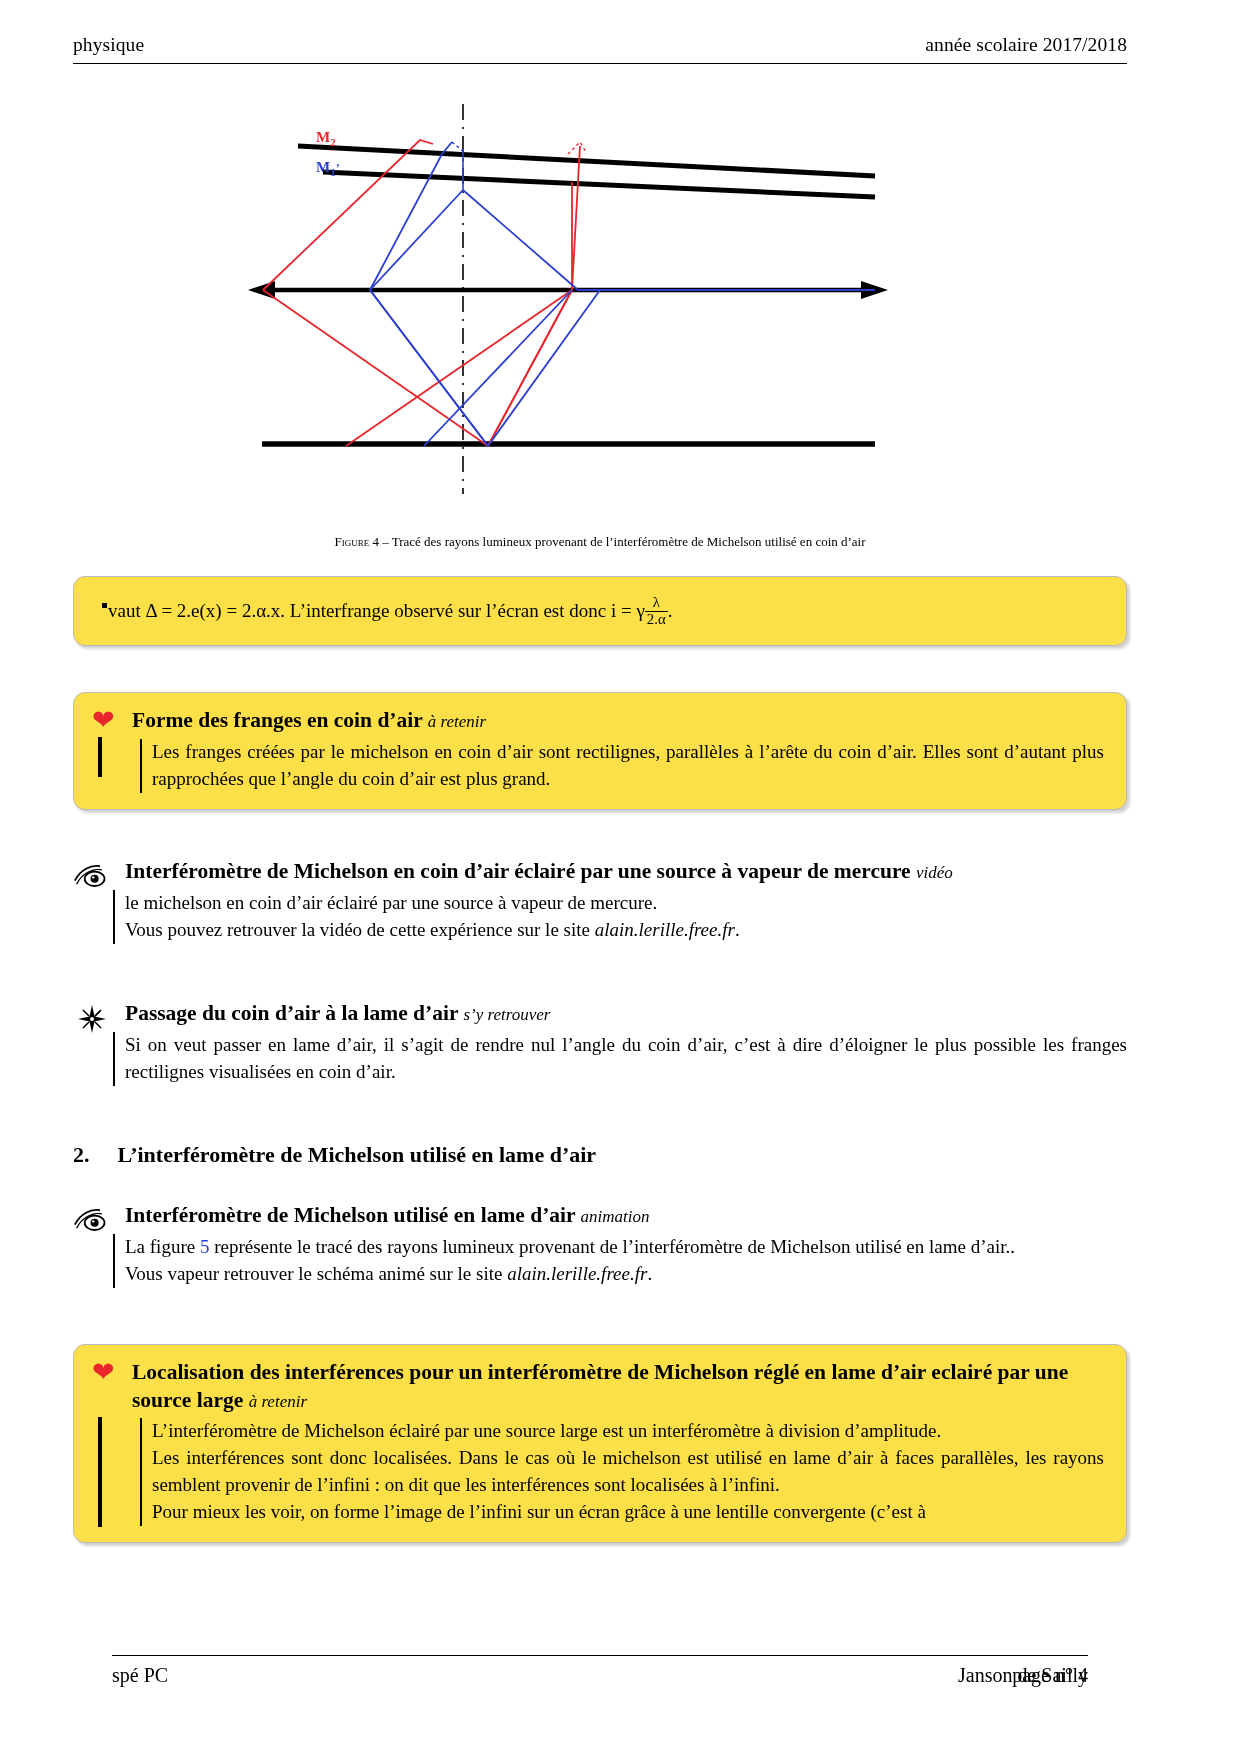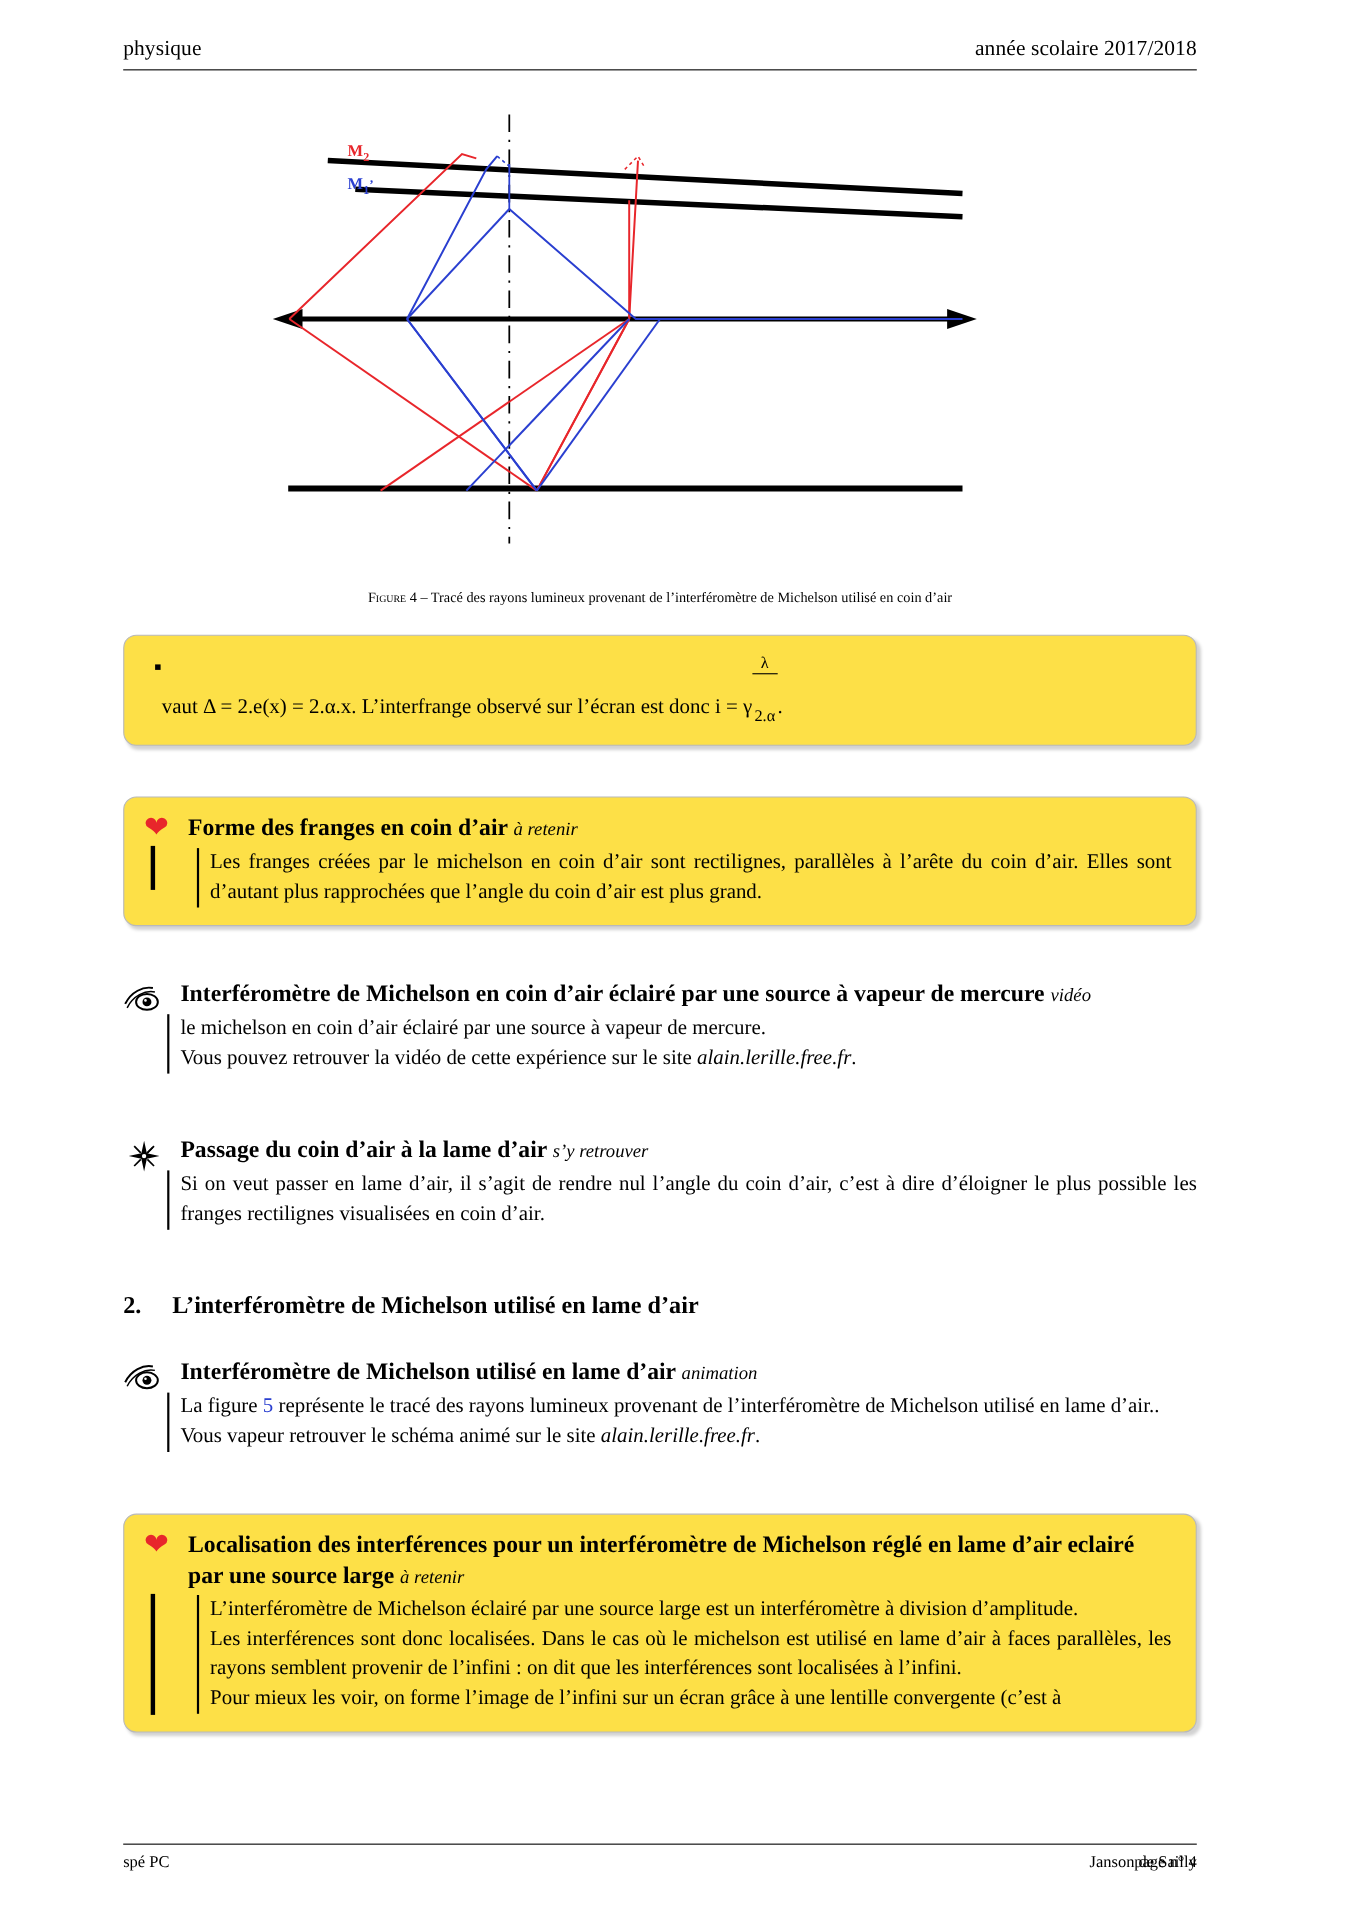--- a/index.html
+++ b/index.html
@@ -12,21 +12,21 @@
     height: 1754px;
     font-family: "Liberation Serif", serif;
     color: #000000;
     position: relative;
   }
   .page {
     position: relative;
     width: 1200px;
     height: 1754px;
     box-sizing: border-box;
-    padding: 0 112px;
+    padding: 0 73px;
   }
 
   
   .header {
     position: relative;
     padding-top: 34px;
     display: flex;
     justify-content: space-between;
     font-size: 19.5px;
     letter-spacing: 0.1px;
@@ -147,22 +147,22 @@
     width: 5px;
     height: 5px;
     background: #000;
   }
 
   
   .footer {
     position: absolute;
     left: 112px;
     right: 112px;
-    bottom: 52px;
-    font-size: 15px;
+    bottom: 67px;
+    font-size: 20px;
   }
   .footer-rule {
     border-bottom: 1.4px solid #000;
     margin-bottom: 8px;
   }
   .footer-row {
     display: flex;
     justify-content: space-between;
   }
   .footer-center {
@@ -177,21 +177,21 @@
 
   
   .frac {
     display: inline-block;
     vertical-align: -0.45em;
     text-align: center;
     font-size: 0.78em;
     line-height: 1.05;
   }
   .frac .num { display: block; border-bottom: 1px solid #000; padding: 0 2px; }
-  .frac .den { display: block; padding: 0 2px; margin-top: 31px; }
+  .frac .den { display: block; padding: 0 2px; }
 </style>
 </head>
 <body>
 
 <div class="page">
 
   <div class="header">
     <div>physique</div>
     <div>année scolaire 2017/2018</div>
   </div>

